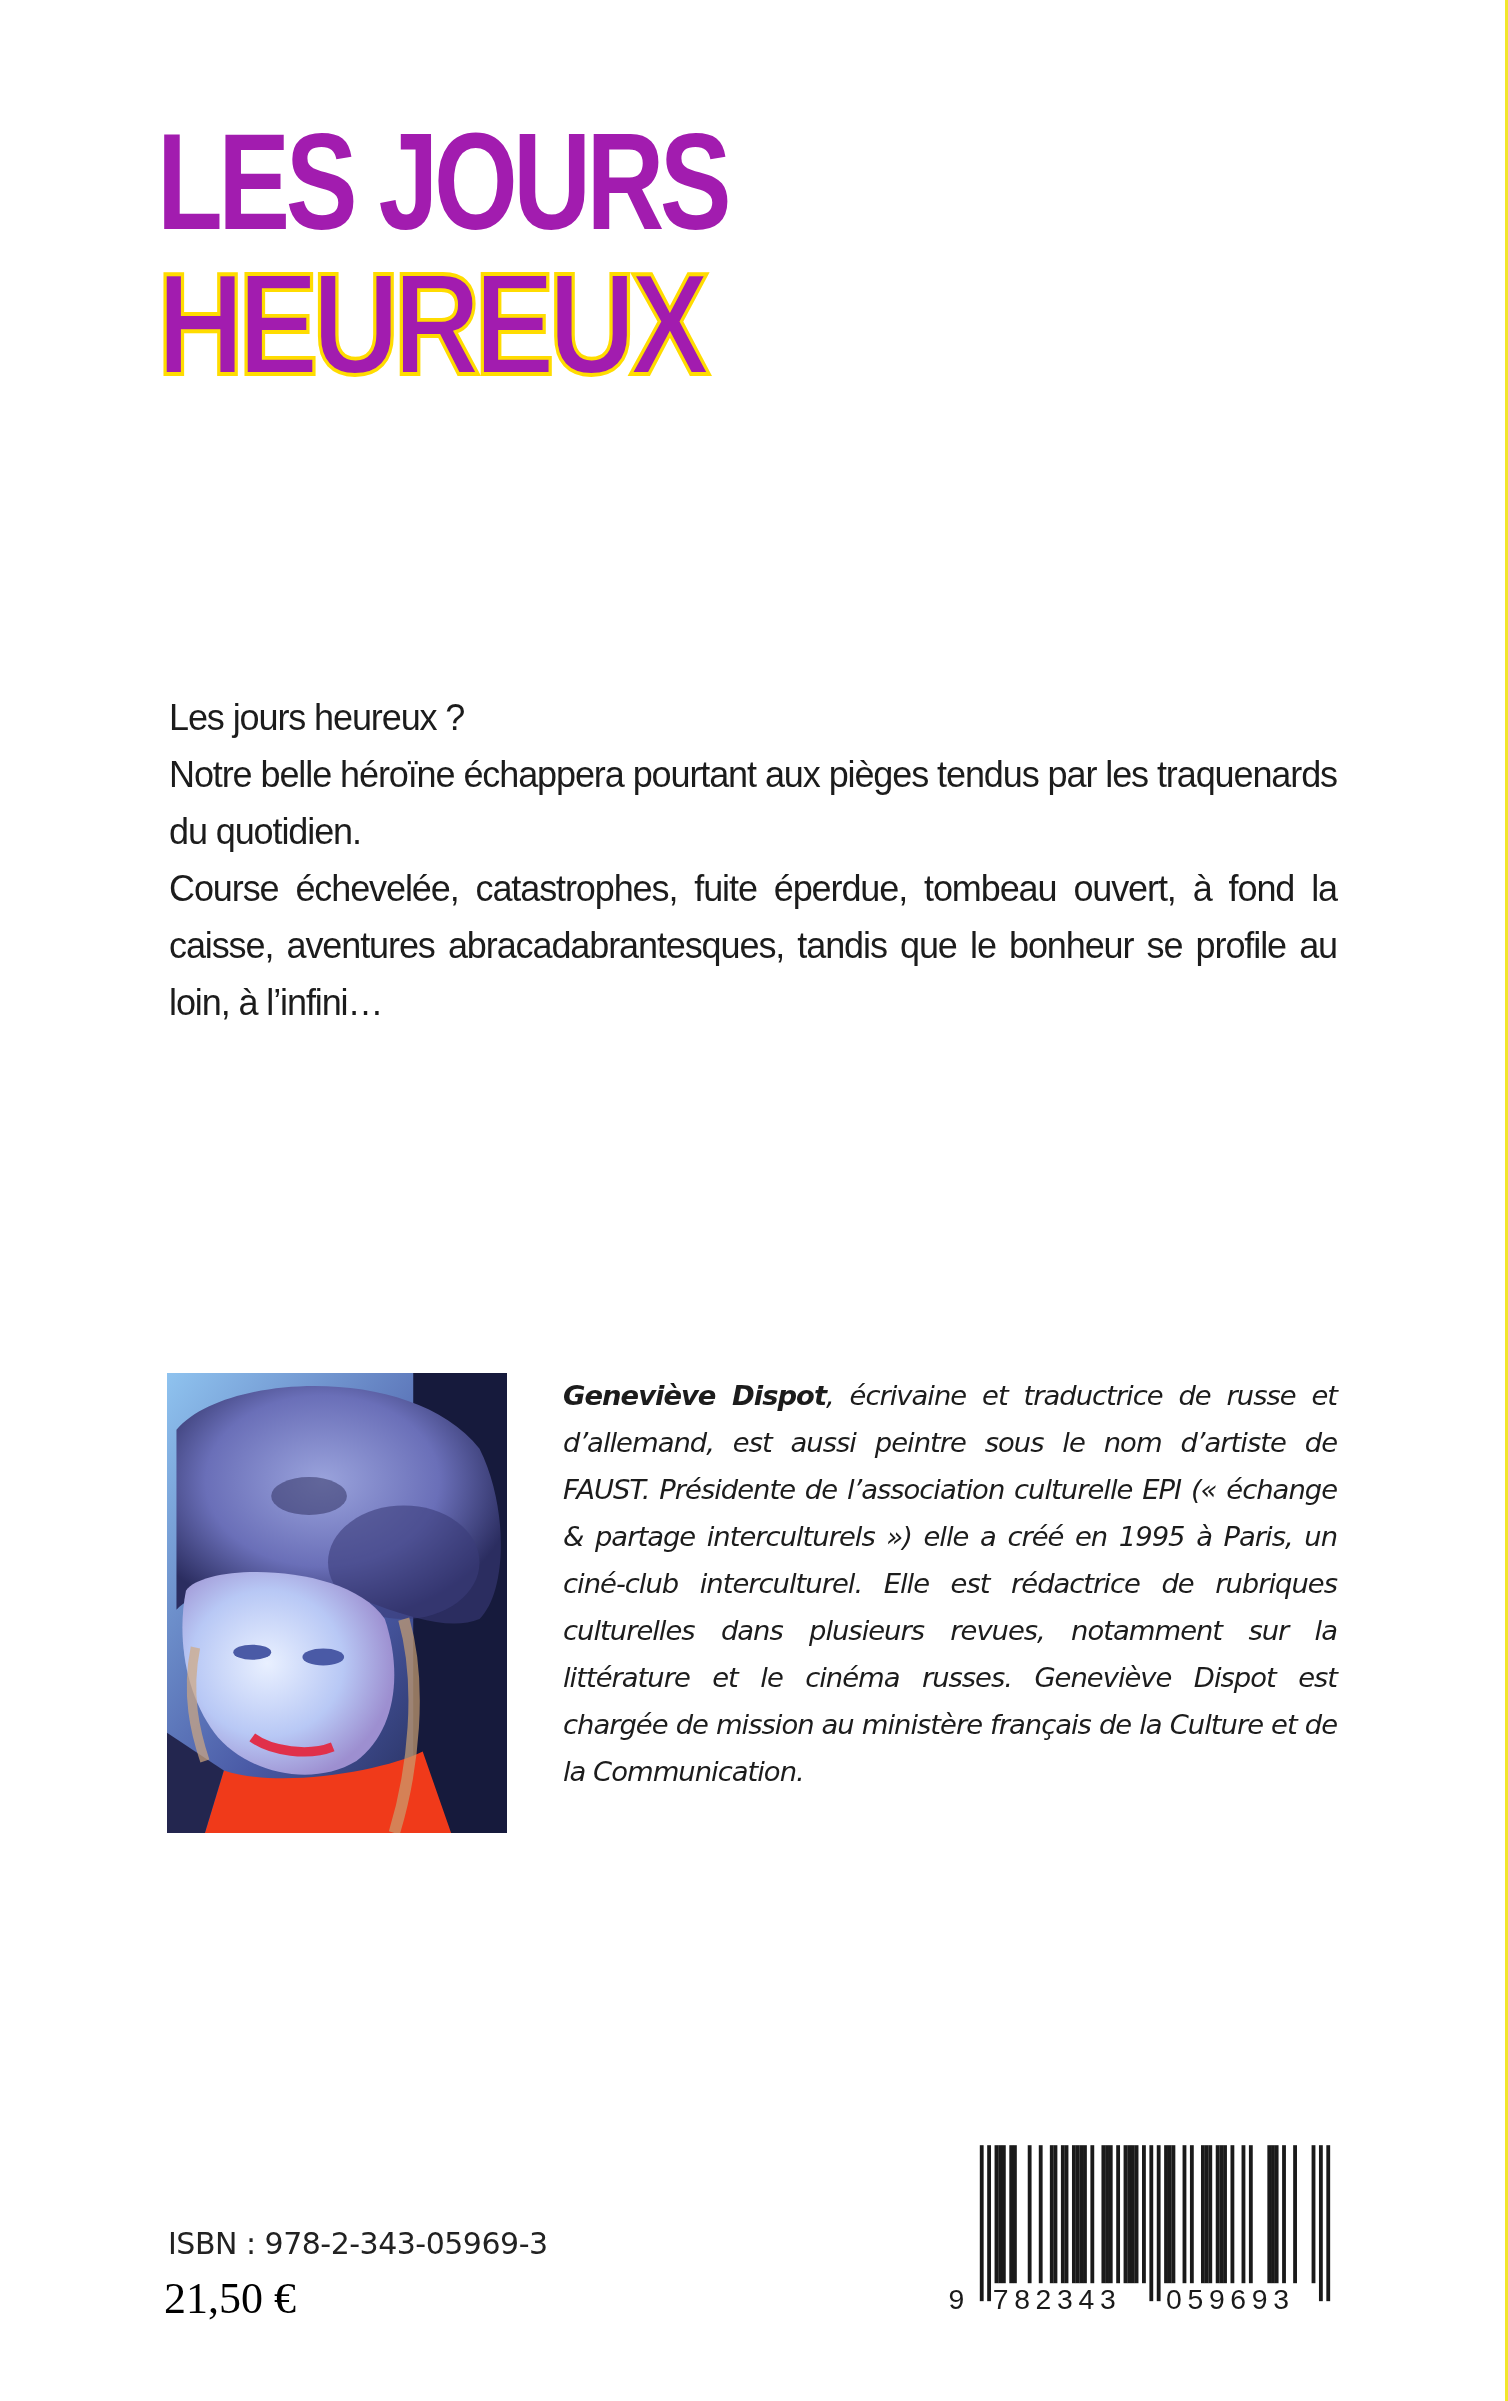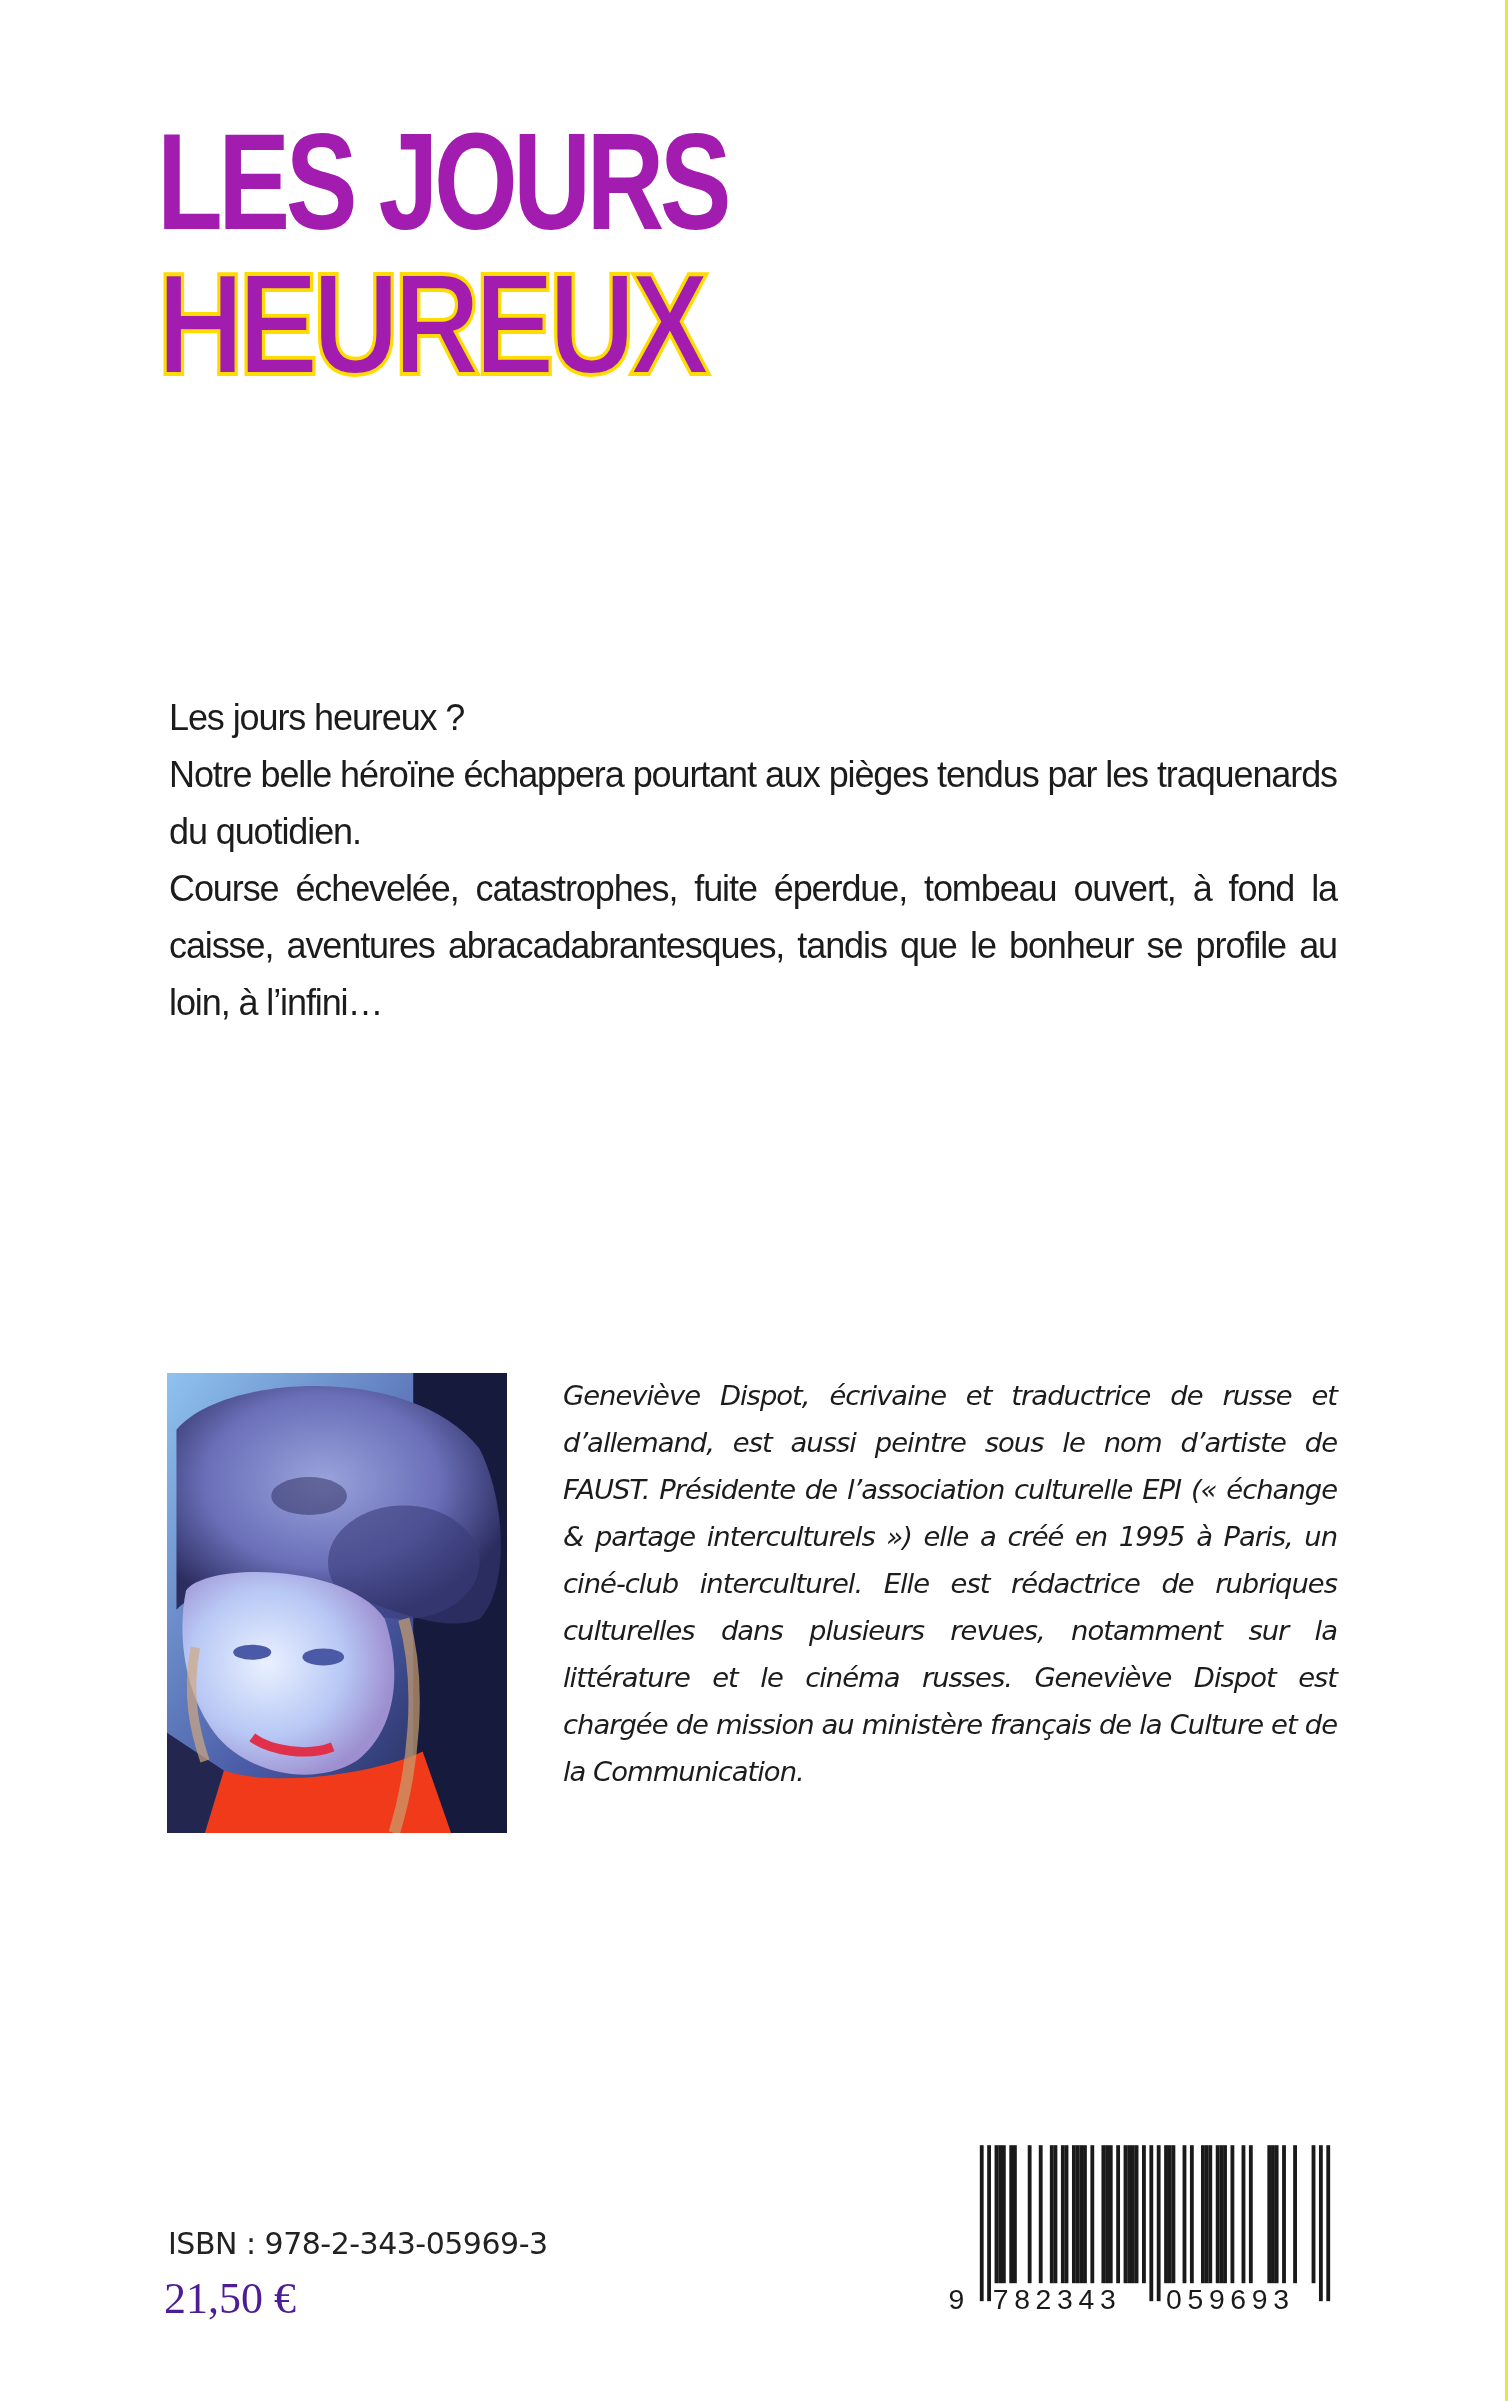--- a/index.html
+++ b/index.html
@@ -37,29 +37,29 @@
       position: absolute; left: 167px; top: 1373px; width: 340px; height: 460px;
       overflow: hidden;
     }
     .author-photo svg { display: block; width: 100%; height: 100%; }
     .bio {
       position: absolute; left: 563px; top: 1372px; width: 774px;
       font-family: "DejaVu Sans", sans-serif; font-style: italic;
       font-size: 27.4px; line-height: 47px; color: #1c1c1c;
       text-align: justify; letter-spacing: -1px;
     }
-    .bio b { font-weight: 400; }
+    .bio b { font-weight: 700; }
     .isbn {
       position: absolute; left: 168px; top: 2226px;
       font-family: "DejaVu Sans", sans-serif; font-size: 30px; color: #222;
       letter-spacing: -0.5px; white-space: nowrap;
     }
     .price {
       position: absolute; left: 164px; top: 2273px;
-      font-family: "Liberation Serif", serif; font-size: 44px; color: #4c1d95;
+      font-family: "Liberation Serif", serif; font-size: 44px; color: #000000;
       white-space: nowrap;
     }
     .barcode {
       position: absolute; left: 942px; top: 2145px; width: 397px; height: 180px;
     }
     .barcode svg { display: block; }
   </style>
 </head>
 <body>
 

